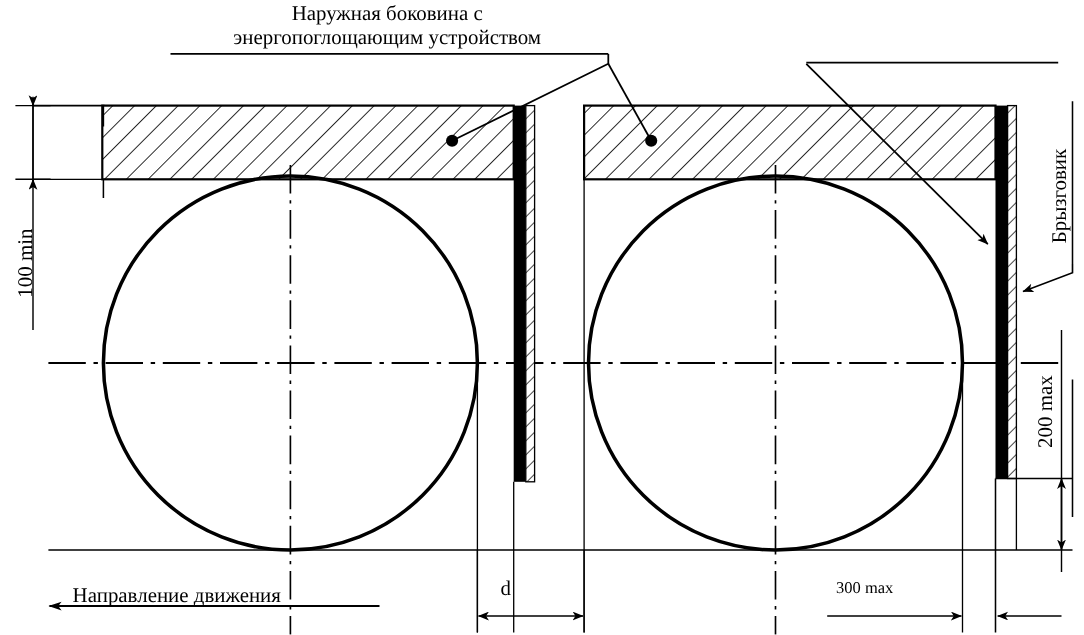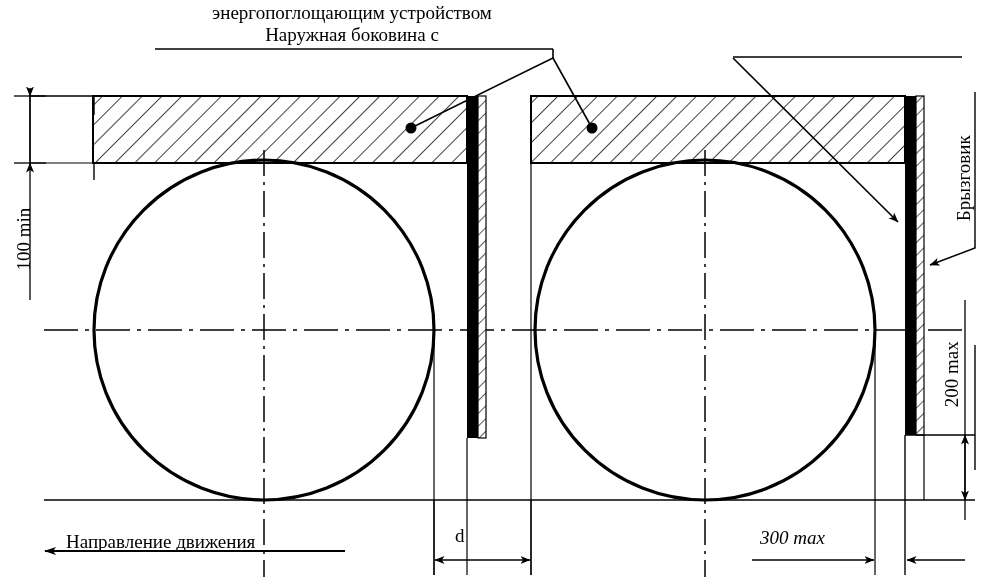--- a/index.html
+++ b/index.html
@@ -73,22 +73,21 @@
     font-size: 19px;
   }
   .lbl-d {
     left: 455px;
     top: 525px;
     font-size: 19px;
   }
   .lbl-300max {
     left: 760px;
     top: 527px;
-    font-size: 19px;
-    font-style: italic;
+    font-size: 15px;
   }
 </style>
 </head>
 <body>
 
 <div id="root">
 
   <svg id="diagram-svg" width="985" height="577" viewBox="0 0 985 577">
 
     <defs>
@@ -221,22 +220,22 @@
       <line x1="733" y1="57" x2="962" y2="57" stroke="#000" stroke-width="1.6"></line>
 
       <line x1="733" y1="58" x2="898" y2="222" stroke="#000" stroke-width="1.6" marker-end="url(#arrHead)"></line>
 
       <path d="M975,240 L975,248 L930,265" fill="none" stroke="#000" stroke-width="1.5" marker-end="url(#arrHead)"></path>
     </g>
 
   </svg>
 
   <div class="lbl lbl-top-left">
+    <div>Наружная боковина с</div>
     <div>энергопоглощающим устройством</div>
-    <div>Наружная боковина с</div>
   </div>
 
   <div class="lbl lbl-top-right">
   </div>
 
   <div class="lbl lbl-100min">100 min</div>
 
   <div class="lbl lbl-bryz">Брызговик</div>
 
   <div class="lbl lbl-200max">200 max</div>

